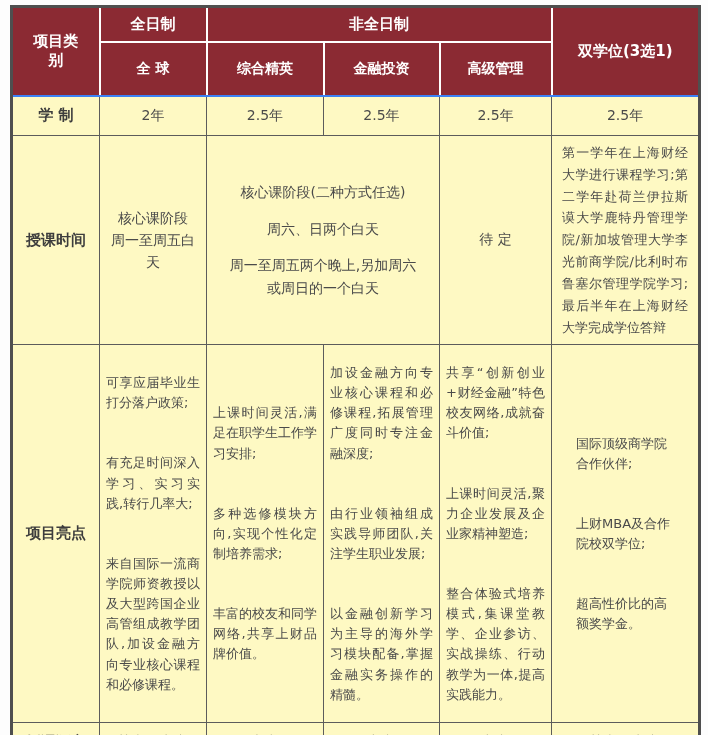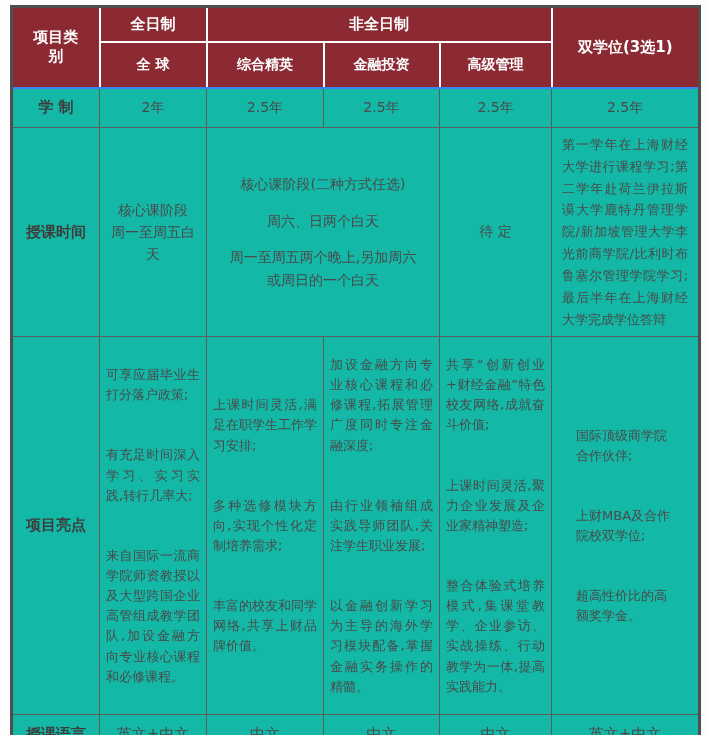--- a/index.html
+++ b/index.html
@@ -36,33 +36,33 @@
   }
   th.hdr-bottom { border-bottom: 2px solid #3b82f6; }
   th.sub { font-size: 14px; }
 
   td {
     border: 1px solid #5c5c5c;
     vertical-align: middle;
     text-align: center;
     font-size: 14px;
     padding: 4px 6px;
-    background: #14b8a6;
+    background: #fef9c3;
   }
   td.rowlabel {
     font-weight: bold;
     color: #3d3d3d;
     font-size: 15px;
   }
   tr.r-duration { height: 40px; }
   tr.r-schedule { height: 190px; }
   tr.r-highlights { height: 378px; }
   tr.r-language { height: 40px; }
   tr.h1 { height: 35px; }
-  tr.h2 { height: 46px; }
+  tr.h2 { height: 54px; }
 
   td.sched p { margin: 0; line-height: 1.6; text-align: center; }
   td.sched p + p { }
   td.sched-merged p { margin: 12px; line-height: 1.6; }
   td.sched-merged p + p { margin-top: 14px; }
 
   td.sched-dual {
     text-align: justify;
     font-size: 13px;
     line-height: 1.68;

